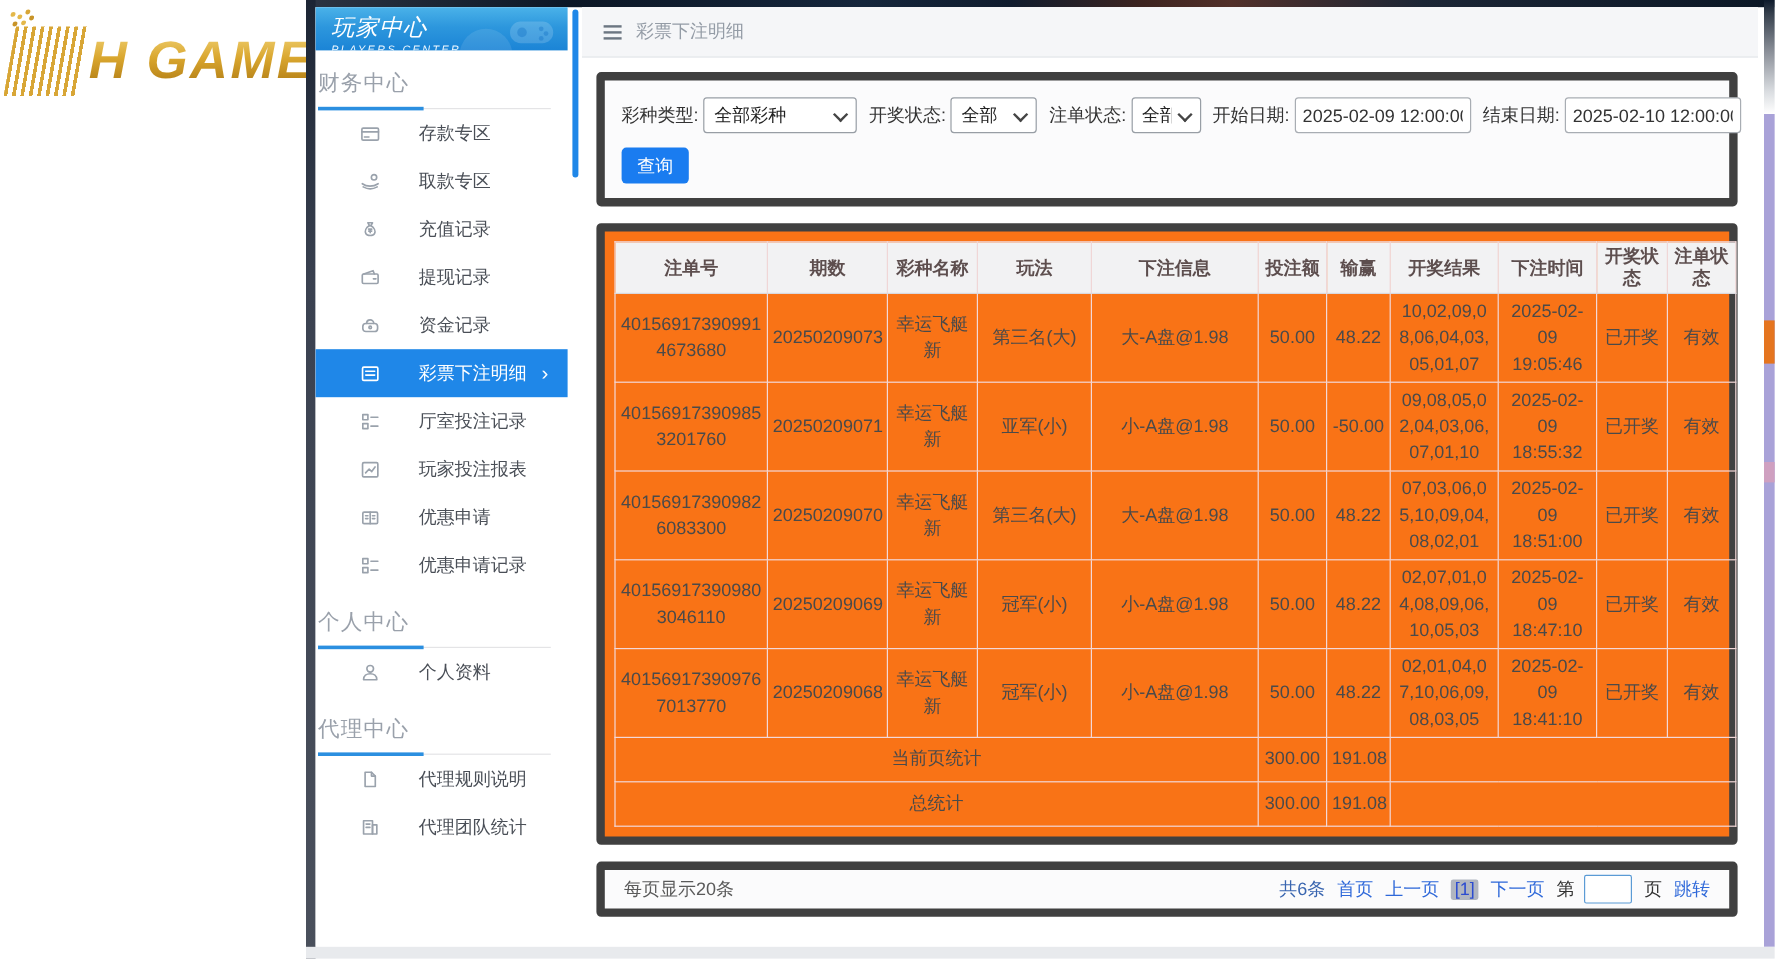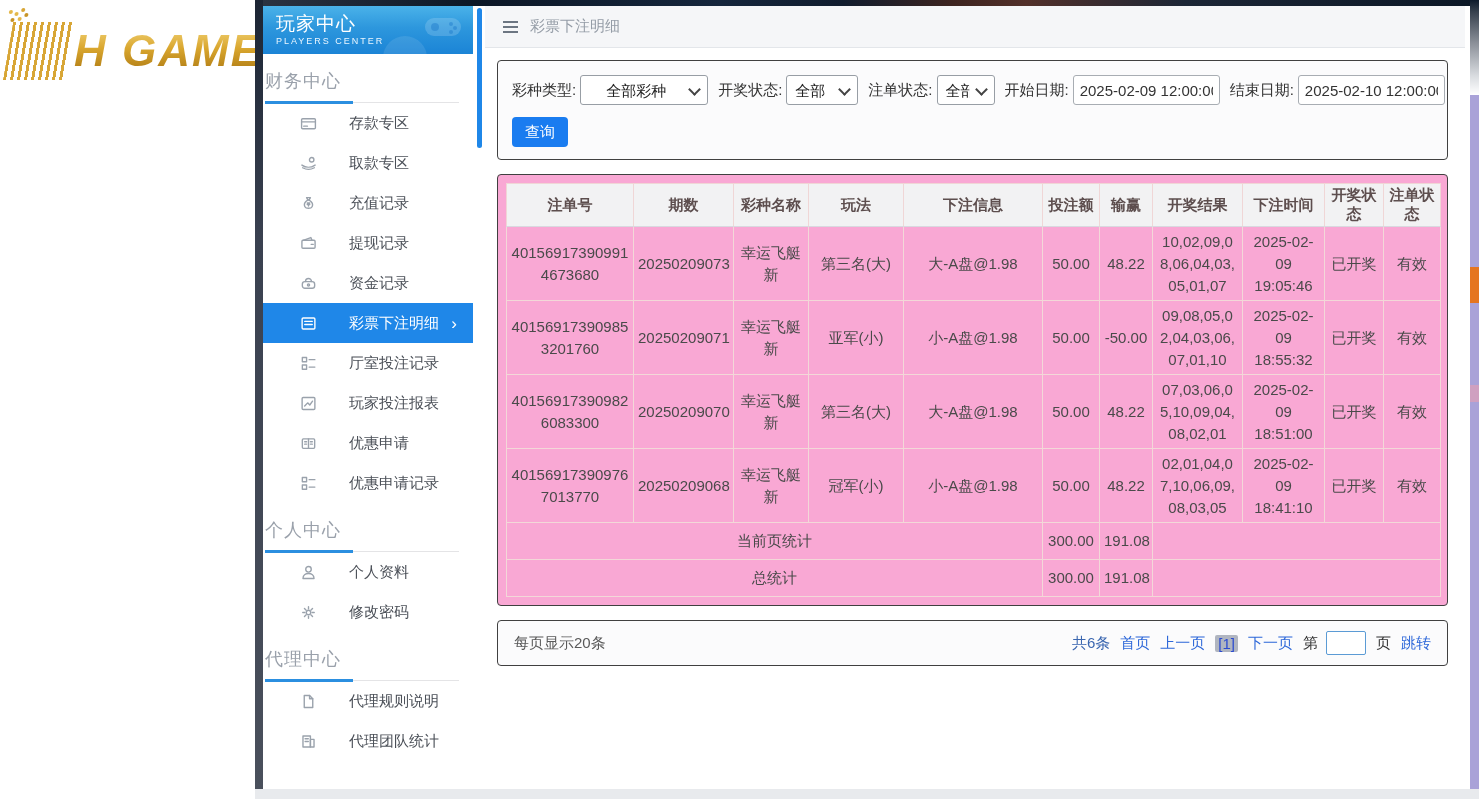--- a/index.html
+++ b/index.html
@@ -21,21 +21,21 @@
   }
 
   
   .top-dark-strip { position:absolute; left:255px; top:0; width:1224px; height:6px;
     background:linear-gradient(90deg,#2c3442 0%,#0c1726 18%,#15263c 38%,#101c2e 48%,#3d2420 57%,#52302a 63%,#1c2636 76%,#0b1726 100%); }
   .left-dark-strip { position:absolute; left:255px; top:0; width:8px; height:799px;
     background:linear-gradient(180deg,#1c2534 0%,#3a4150 30%,#4a505c 100%); }
 
   
   .sidebar { position:absolute; left:263px; top:6px; width:210px; height:783px; background:#fff; }
-  .side-header { position:relative; height:48px; background:linear-gradient(180deg,#4ab2e9 0%,#2d97dd 45%,#1b84d6 100%); padding:6px 12px 0 13px; overflow:hidden; }
+  .side-header { position:relative; height:36px; background:linear-gradient(180deg,#4ab2e9 0%,#2d97dd 45%,#1b84d6 100%); padding:6px 12px 0 13px; overflow:hidden;font-style:italic; }
   .side-header::after { content:""; position:absolute; left:120px; bottom:-26px; width:44px; height:44px; border-radius:50%;
     background:rgba(255,255,255,0.10); }
   .side-title { color:#fff; font-size:19px; letter-spacing:1px; line-height:24px; }
   .side-subtitle { color:#eaf6ff; font-size:9px; letter-spacing:2px; }
   .gamepad { position:absolute; right:8px; top:6px; opacity:.55; }
   .section-label { margin:15px 14px 0 2px; padding-bottom:9px; font-size:18px; color:#9aa1ab; letter-spacing:1px;
     border-bottom:1px solid #e4e4e6; position:relative; }
   .section-label::after { content:""; position:absolute; left:0; bottom:-2px; width:88px; height:3px; background:#2b8fe0; }
   .side-item { position:relative; height:40px; display:flex; align-items:center; padding-left:37px; cursor:pointer; }
   .side-icon { width:17px; height:17px; color:#9aa2ac; display:inline-flex; }
@@ -48,36 +48,36 @@
   .sidebar-scroll-thumb { position:absolute; left:477px; top:8px; width:5px; height:140px; background:#1f87e8; border-radius:3px; }
 
   
   .main { position:absolute; left:485px; top:6px; width:980px; height:783px; background:#fff; }
   .topbar { height:42px; background:#f5f6f8; border-bottom:1px solid #e3e6ea; display:flex; align-items:center; padding-left:18px; }
   .burger { width:15px; height:2px; background:#6c7682; position:relative; display:inline-block; }
   .burger::before,.burger::after { content:""; position:absolute; left:0; width:15px; height:2px; background:#6c7682; }
   .burger::before { top:-5px; } .burger::after { top:5px; }
   .topbar-title { margin-left:12px; font-size:15px; color:#949ca6; }
 
-  .panel { border:1px solid #404040; border-radius:4px; background:#fbfbfc; margin:0 17px 14px 12px; }
+  .panel { border:7px solid #404040; border-radius:4px; background:#fbfbfc; margin:0 17px 14px 12px; }
   .filter-panel { margin-top:12px; padding:14px 16px 12px 14px; }
   .filter-row { display:flex; align-items:center; }
   .f-label { font-size:15px; color:#333; margin-right:4px; white-space:nowrap; }
   .select-wrap { position:relative; display:inline-block; margin-right:10px; }
   .select-wrap select { appearance:none; -webkit-appearance:none; border:1px solid #989ea5; border-radius:3px;
     background:#fff; height:30px; font-size:15px; color:#222; padding:0 24px 0 8px; font-family:inherit; }
   .select-wrap::after { content:""; position:absolute; right:9px; top:10px; width:7px; height:7px;
     border-right:2px solid #444; border-bottom:2px solid #444; transform:rotate(45deg); pointer-events:none; }
-  .sel-lottery { width:128px;text-align:center; } .sel-draw { width:72px; } .sel-order { width:58px; }
+  .sel-lottery { width:128px; } .sel-draw { width:72px; } .sel-order { width:58px; }
   .date-input { width:147px; height:30px; border:1px solid #a8adb3; border-radius:3px; font-size:15px; color:#333;
     padding:0 6px; margin-right:10px; font-family:inherit; background:#fff; }
   .search-btn { margin-top:12px; width:56px; height:30px; background:#1a7cf0; border:none; border-radius:4px;
     color:#fff; font-size:15px; cursor:pointer; font-family:inherit; }
 
-  .table-panel { margin-top:8px; padding:8px; background:#f9a8d4; }
+  .table-panel { margin-top:8px; padding:8px; background:#f97316; }
   table { width:100%; border-collapse:collapse; table-layout:fixed; border:1px solid #d8d8de; }
   th { height:40px; background:#f2f2f3; color:#5d4e4e; font-size:15px; font-weight:bold;
     border:1px solid #f0d6d6; border-bottom:1px solid #d9d9df; padding:2px; }
   td { border:1px solid #f3d8d8; text-align:center; vertical-align:middle; font-size:15px; color:#4a4a4a;
     padding:3px 4px; line-height:22px; }
   tr.data-row td { height:74px; }
   tr.data-row td:nth-child(1), tr.data-row td:nth-child(8) { word-break:break-all; }
   tr.summary-row td { height:37px; }
 
   .footer-panel { margin-top:12px; height:46px; display:flex; align-items:center; justify-content:space-between;
@@ -234,29 +234,20 @@
       </div>
       <div class="section-label">个人中心</div>
       <div class="side-item">
         <span class="side-icon">
           <svg viewBox="0 0 16 16" fill="none" stroke="currentColor" stroke-width="1.3" stroke-linecap="round" stroke-linejoin="round">
             <circle cx="8" cy="5" r="2.6"></circle>
             <path d="M2.8 13.6c0-3.2 2.3-4.7 5.2-4.7s5.2 1.5 5.2 4.7z"></path>
           </svg>
         </span>
         <span class="side-text">个人资料</span>
-      </div>
-      <div class="side-item">
-        <span class="side-icon">
-          <svg viewBox="0 0 16 16" fill="none" stroke="currentColor" stroke-width="1.3" stroke-linecap="round" stroke-linejoin="round">
-            <circle cx="8" cy="8" r="2.1"></circle>
-            <path d="M8 2.6v2M8 11.4v2M2.6 8h2M11.4 8h2M4.2 4.2l1.4 1.4M10.4 10.4l1.4 1.4M11.8 4.2l-1.4 1.4M5.6 10.4l-1.4 1.4"></path>
-          </svg>
-        </span>
-        <span class="side-text">修改密码</span>
       </div>
       <div class="section-label">代理中心</div>
       <div class="side-item">
         <span class="side-icon">
           <svg viewBox="0 0 16 16" fill="none" stroke="currentColor" stroke-width="1.3" stroke-linecap="round" stroke-linejoin="round">
             <path d="M4 2.4h5l3 3v8.2H4z"></path>
             <path d="M9 2.4v3h3"></path>
           </svg>
         </span>
         <span class="side-text">代理规则说明</span>
@@ -365,20 +356,33 @@
             <td>第三名(大)</td>
             <td>大-A盘@1.98</td>
             <td>50.00</td>
             <td>48.22</td>
             <td>07,03,06,05,10,09,04,08,02,01</td>
             <td>2025-02-09 18:51:00</td>
             <td>已开奖</td>
             <td>有效</td>
           </tr>
           <tr class="data-row">
+            <td>401569173909803046110</td>
+            <td>20250209069</td>
+            <td>幸运飞艇新</td>
+            <td>冠军(小)</td>
+            <td>小-A盘@1.98</td>
+            <td>50.00</td>
+            <td>48.22</td>
+            <td>02,07,01,04,08,09,06,10,05,03</td>
+            <td>2025-02-09 18:47:10</td>
+            <td>已开奖</td>
+            <td>有效</td>
+          </tr>
+          <tr class="data-row">
             <td>401569173909767013770</td>
             <td>20250209068</td>
             <td>幸运飞艇新</td>
             <td>冠军(小)</td>
             <td>小-A盘@1.98</td>
             <td>50.00</td>
             <td>48.22</td>
             <td>02,01,04,07,10,06,09,08,03,05</td>
             <td>2025-02-09 18:41:10</td>
             <td>已开奖</td>

